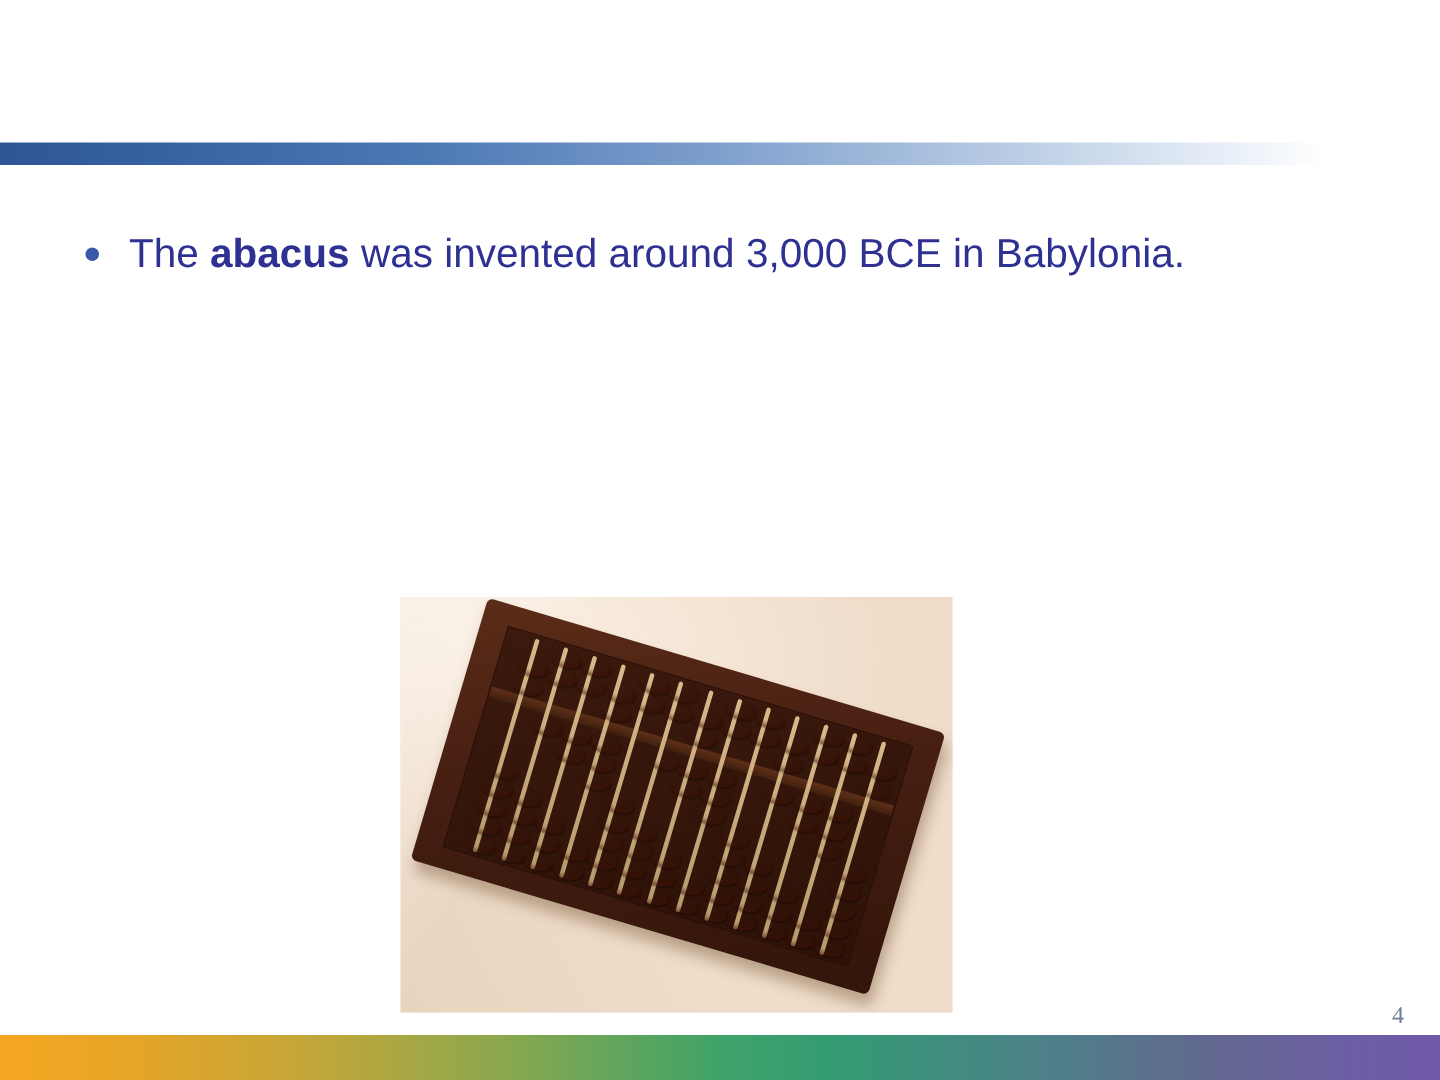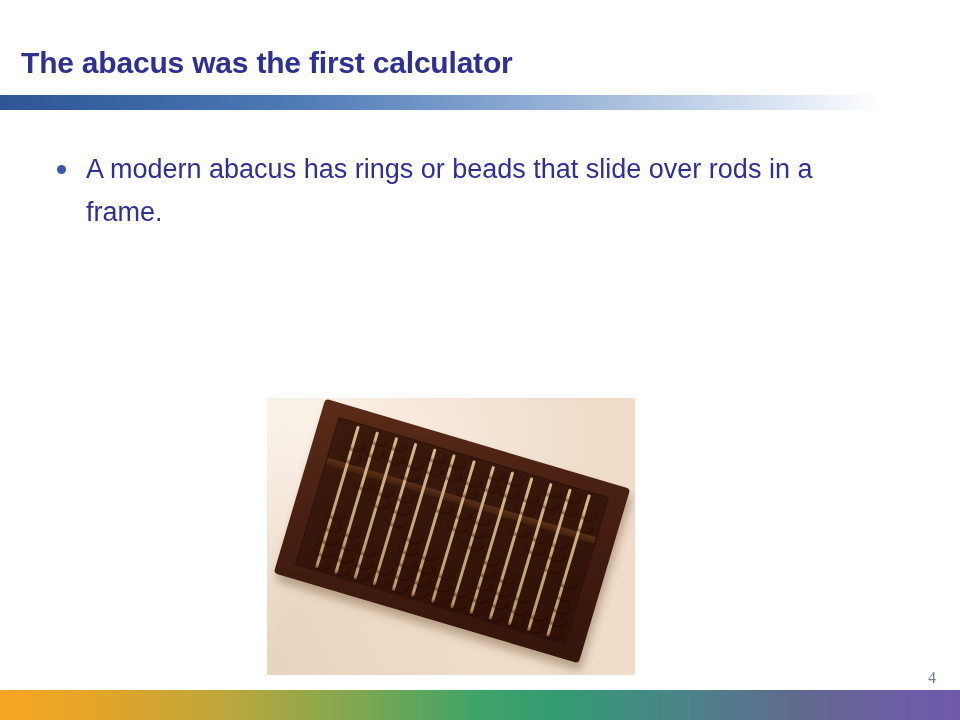--- a/index.html
+++ b/index.html
@@ -196,32 +196,31 @@
         #62688f 84%,
         #6d5ca6 95%,
         #6f5aa8 100%);
   }
 </style>
 </head>
 <body>
 
 <div id="slide">
 
-  <h1 id="slide-title">The abacus was the first calculator</h1>
 
   <div id="title-divider"></div>
 
   <ul id="body-list">
-
-
 
     <li class="bullet-item">
       <span class="marker"></span>
-      <span>A modern abacus has rings or beads that slide over rods in a frame.</span><b></b><span></span>
+      <span>The </span><b>abacus</b><span> was invented around 3,000 BCE in Babylonia.</span>
     </li>
+
+
 
   </ul>
 
   <div id="abacus-photo" title="Photograph of a wooden Chinese abacus (suanpan) with reddish-brown beads on tan rods in a dark brown frame, resting on a cream-colored cloth">
     <div class="photo-bg"></div>
     <div class="abacus-rotor">
       <div class="abacus-frame">
         <div class="abacus-inner">
           <div class="abacus-beam"></div>
           <div id="rods-layer">

